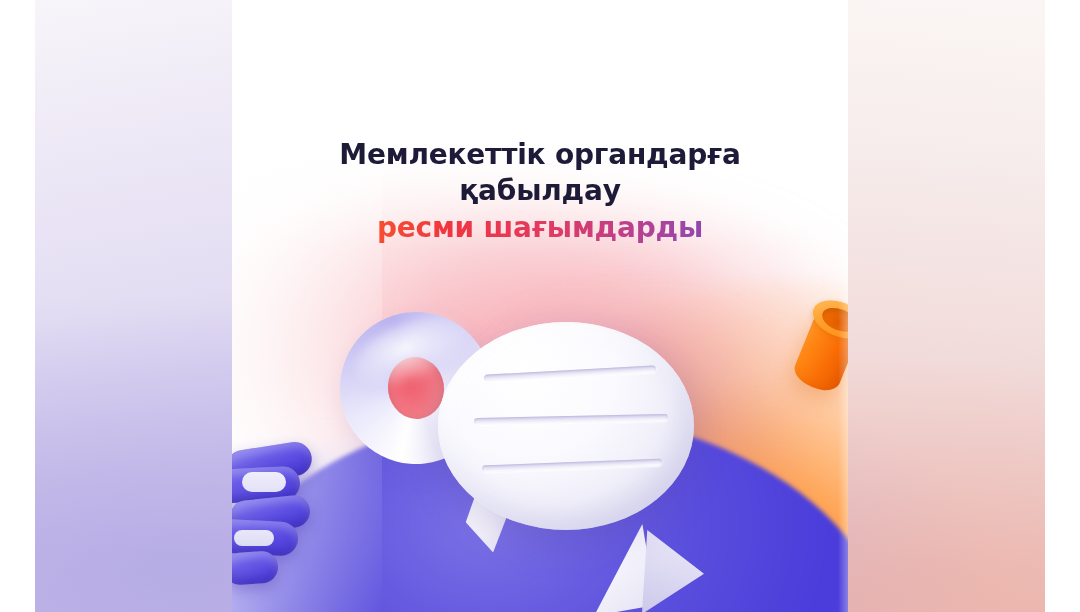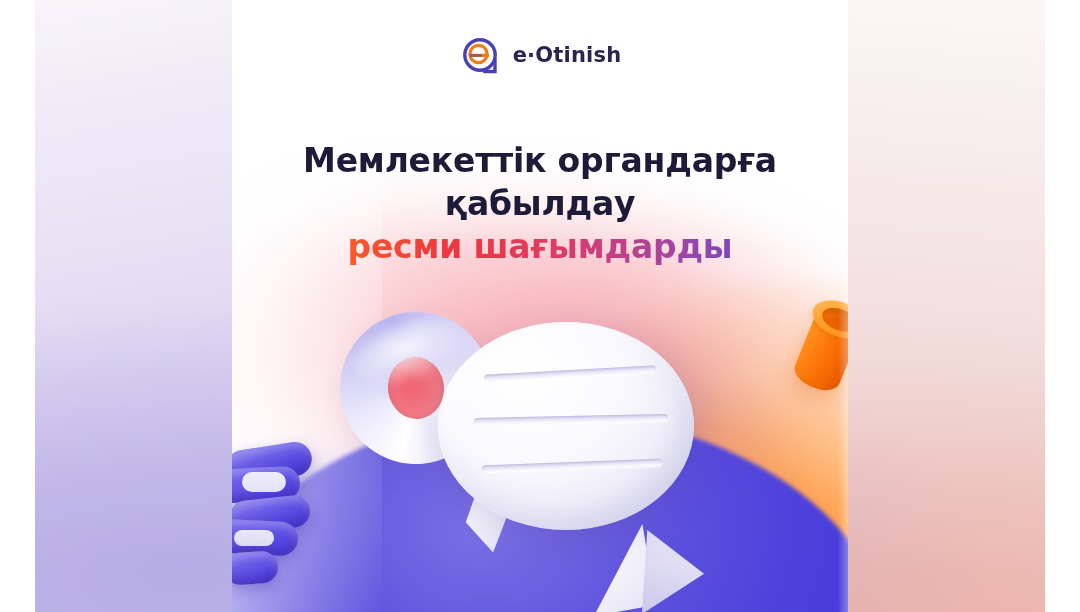--- a/index.html
+++ b/index.html
@@ -82,21 +82,21 @@
   .logo{position:absolute;left:0;top:34px;width:616px;display:flex;align-items:center;justify-content:center;gap:12px;}
   .logo-mark{position:relative;width:42px;height:42px;flex:0 0 42px;}
   .logo-text{
     font-size:21px;font-weight:700;color:#2a2550;letter-spacing:.2px;
     font-family:"DejaVu Sans","Liberation Sans",sans-serif;white-space:nowrap;
   }
 
   
   .headline{
     position:absolute;left:20px;top:118px;width:576px;text-align:center;
-    font-weight:700;font-size:33px;line-height:1.30;letter-spacing:-.2px;
+    font-weight:700;font-size:28px;line-height:1.30;letter-spacing:-.2px;
     font-family:"DejaVu Sans","Liberation Sans",sans-serif;
   }
   .hl-line{display:block;white-space:nowrap;}
   .hl-dark{color:#1d1b37;}
   .hl-grad{
     background:linear-gradient(90deg,#ff7a18 0%,#fb5a2a 16%,#f0353f 34%,#e13a63 52%,#a8449f 72%,#6a4bc4 88%,#4b3fd0 100%);
     -webkit-background-clip:text;background-clip:text;color:transparent;-webkit-text-fill-color:transparent;
   }
 
   
@@ -258,32 +258,20 @@
         </div>
       </div>
 
       <div class="cyl">
         <div class="cyl-body"></div>
         <div class="cyl-rim"></div>
         <div class="cyl-hole"></div>
       </div>
     </div>
 
-    <div class="logo">
-      <span class="logo-mark">
-        <svg width="42" height="42" viewBox="0 0 42 42" aria-hidden="true">
-          <path d="M36 25.5 L36 37.5 L25.5 37.5" fill="none" stroke="#4b3fb5" stroke-width="3.4" stroke-linecap="round"></path>
-          <circle cx="21" cy="21" r="15.2" fill="none" stroke="#4b3fb5" stroke-width="3.4"></circle>
-          <circle cx="19.5" cy="20" r="8.6" fill="none" stroke="#f07d1a" stroke-width="3.3"></circle>
-          <path d="M11.4 21.4 L28.6 21.4" fill="none" stroke="#f07d1a" stroke-width="3.3" stroke-linecap="round"></path>
-          <path d="M11.6 21.4 L21.5 21.4" fill="none" stroke="#4b3fb5" stroke-width="2.6" stroke-linecap="round" opacity=".55"></path>
-        </svg>
-      </span>
-      <span class="logo-text">e·Otinish</span>
-    </div>
 
     <h1 class="headline">
       <span class="hl-line hl-dark">Мемлекеттік органдарға</span>
       <span class="hl-line hl-dark">қабылдау</span>
       <span class="hl-line hl-grad">ресми шағымдарды</span>
     </h1>
 
     <div class="card-edge-r"></div>
   </div>
 </div>

